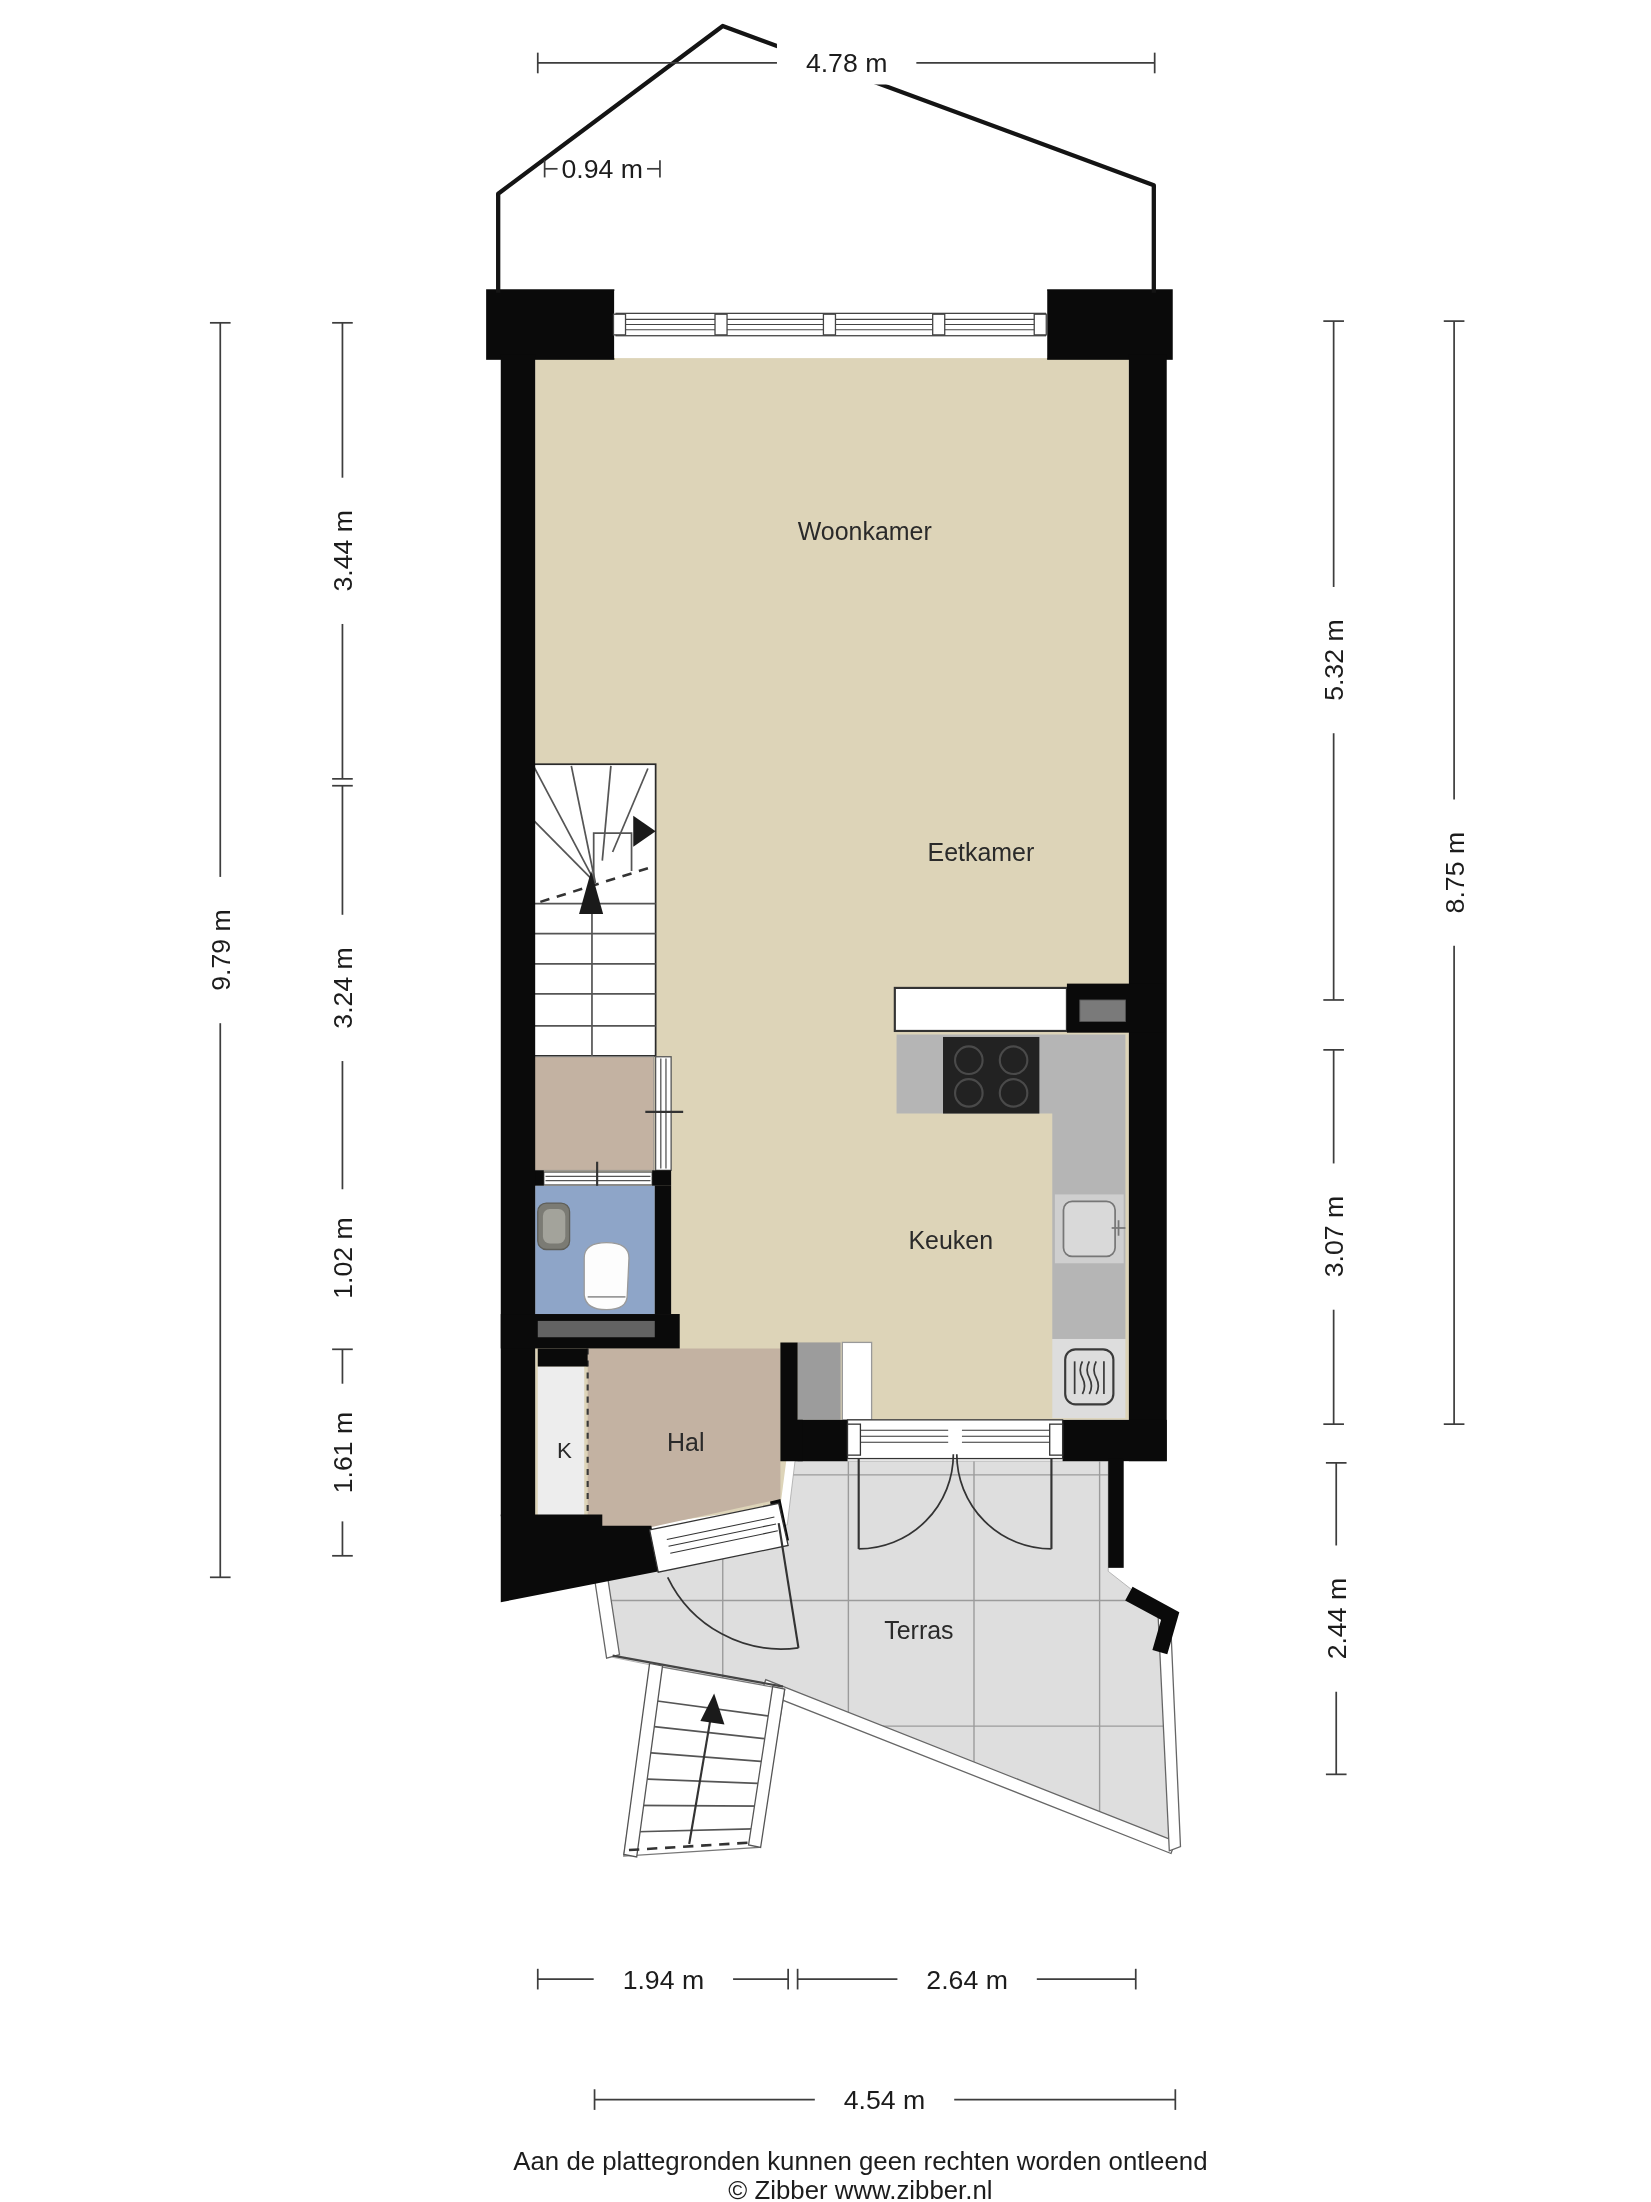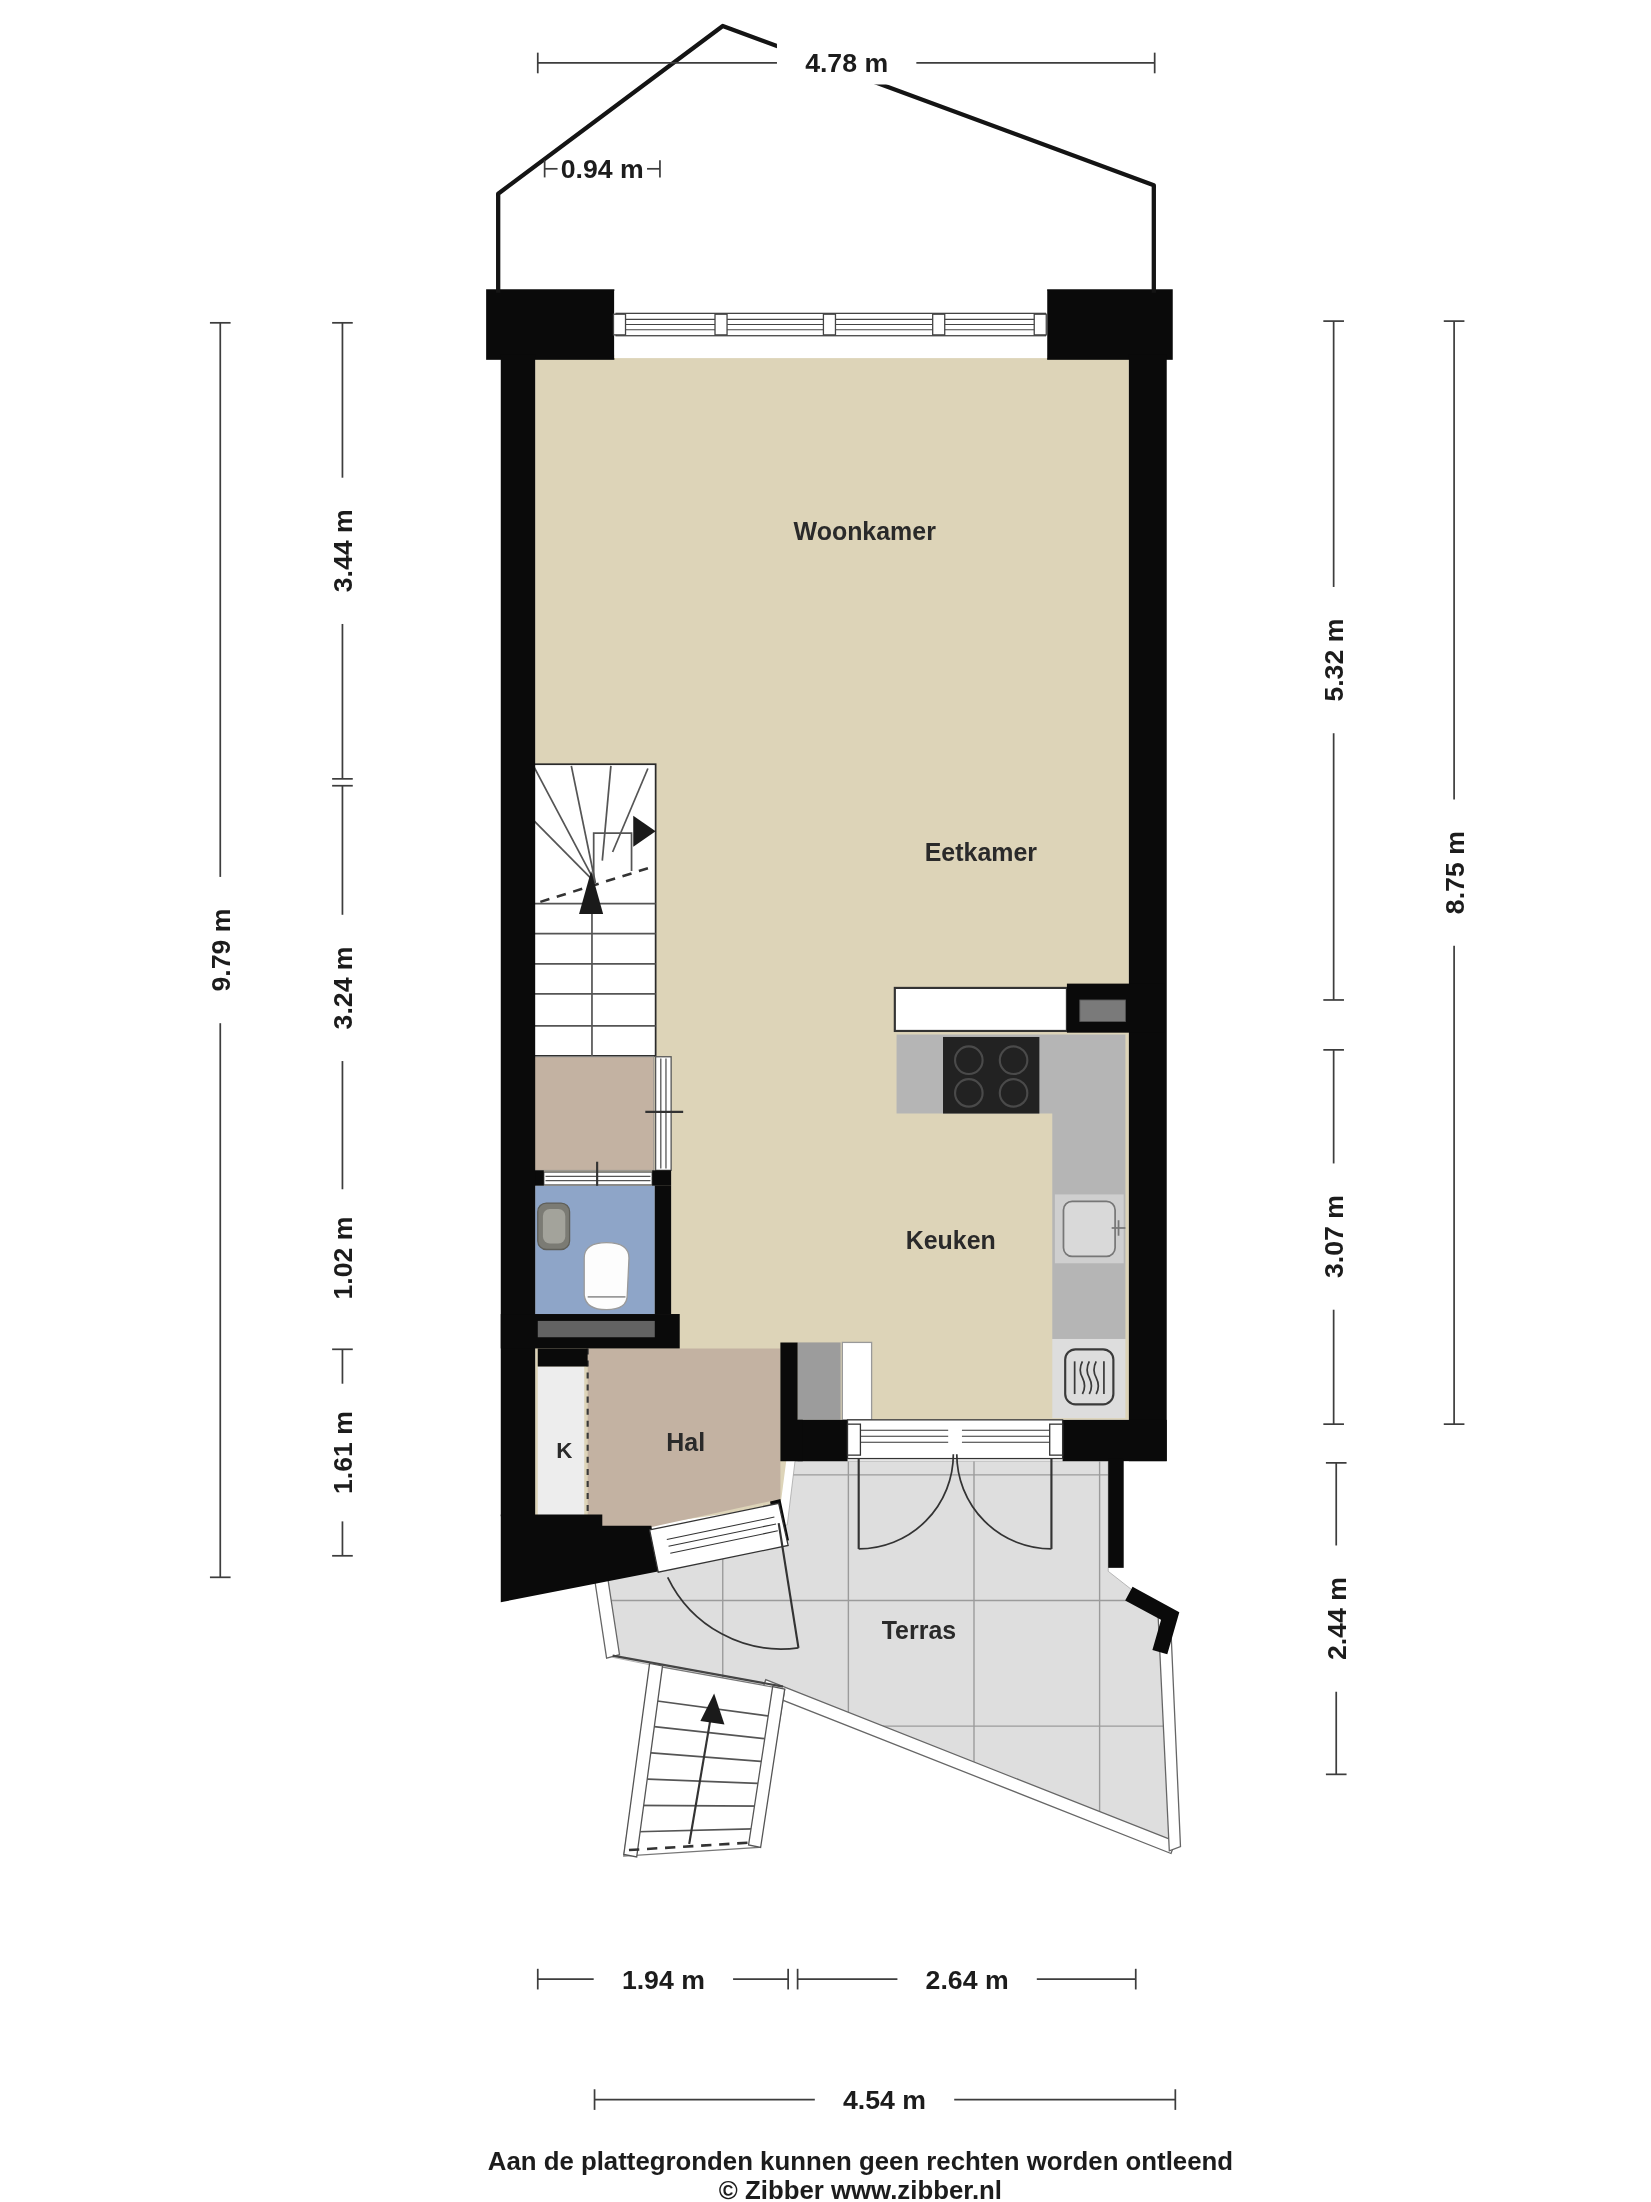--- a/index.html
+++ b/index.html
@@ -1,17 +1,17 @@
 <!DOCTYPE html>
 <html style="font-size:13.8px"><head>
 <meta charset="utf-8">
 <style>
   html,body{margin:0;padding:0;background:#ffffff;}
   .page{width:1628px;height:2203px;position:relative;background:#ffffff;
-        font-family:"Liberation Sans", sans-serif;font-weight:bold;}
+        font-family:"Liberation Sans", sans-serif;}
   svg{display:block;}
   text{font-family:"Liberation Sans", sans-serif;fill:#1c1c1c;}
   .dim-label{font-size:31px;}
   .room-label{font-size:29px;fill:#2a2a2a;}
   .small-label{font-size:26px;fill:#2a2a2a;}
   .footer-label{font-size:30px;fill:#1c1c1c;}
   .dimline{stroke:#3d3d3d;stroke-width:2;}
   .glassline{stroke:#555;stroke-width:1.5;}
   .stairline{stroke:#555;stroke-width:2;fill:none;}
 </style>

